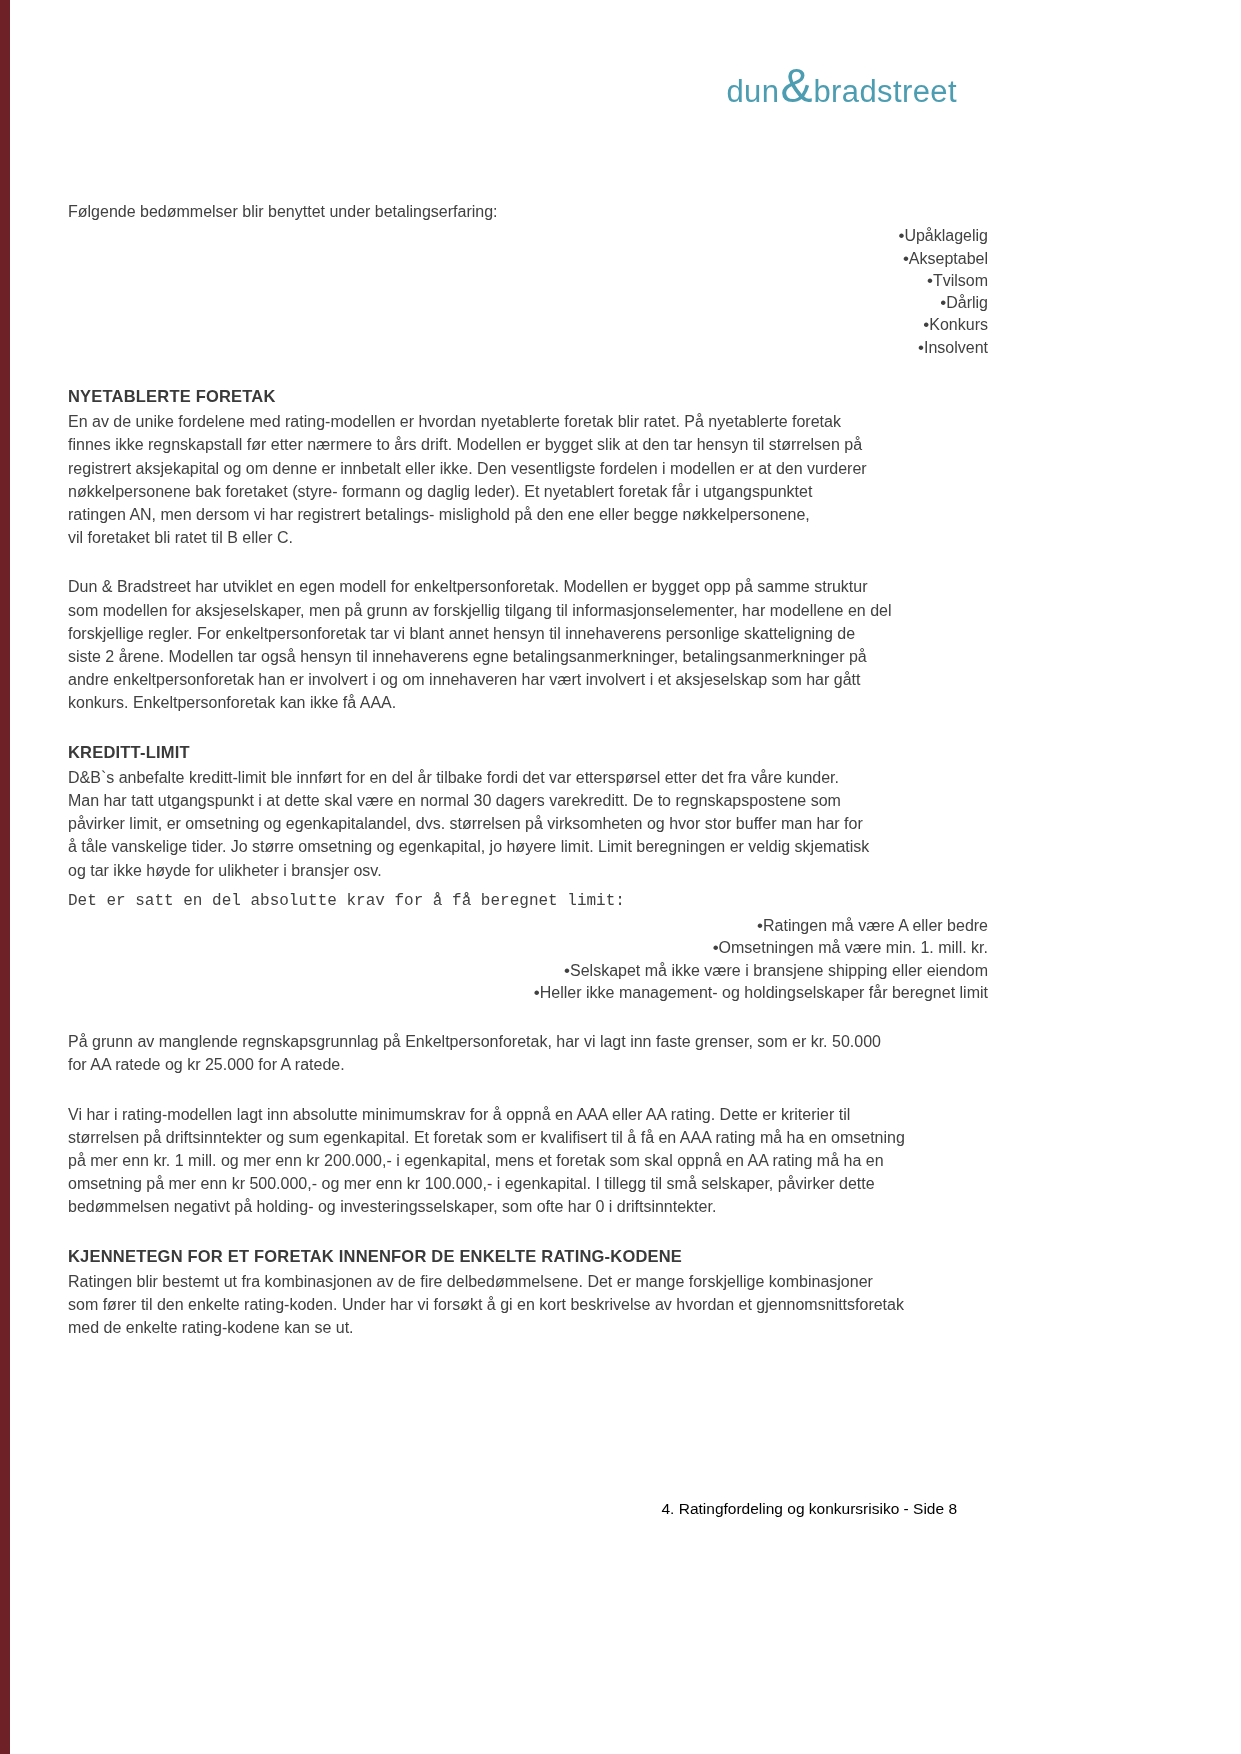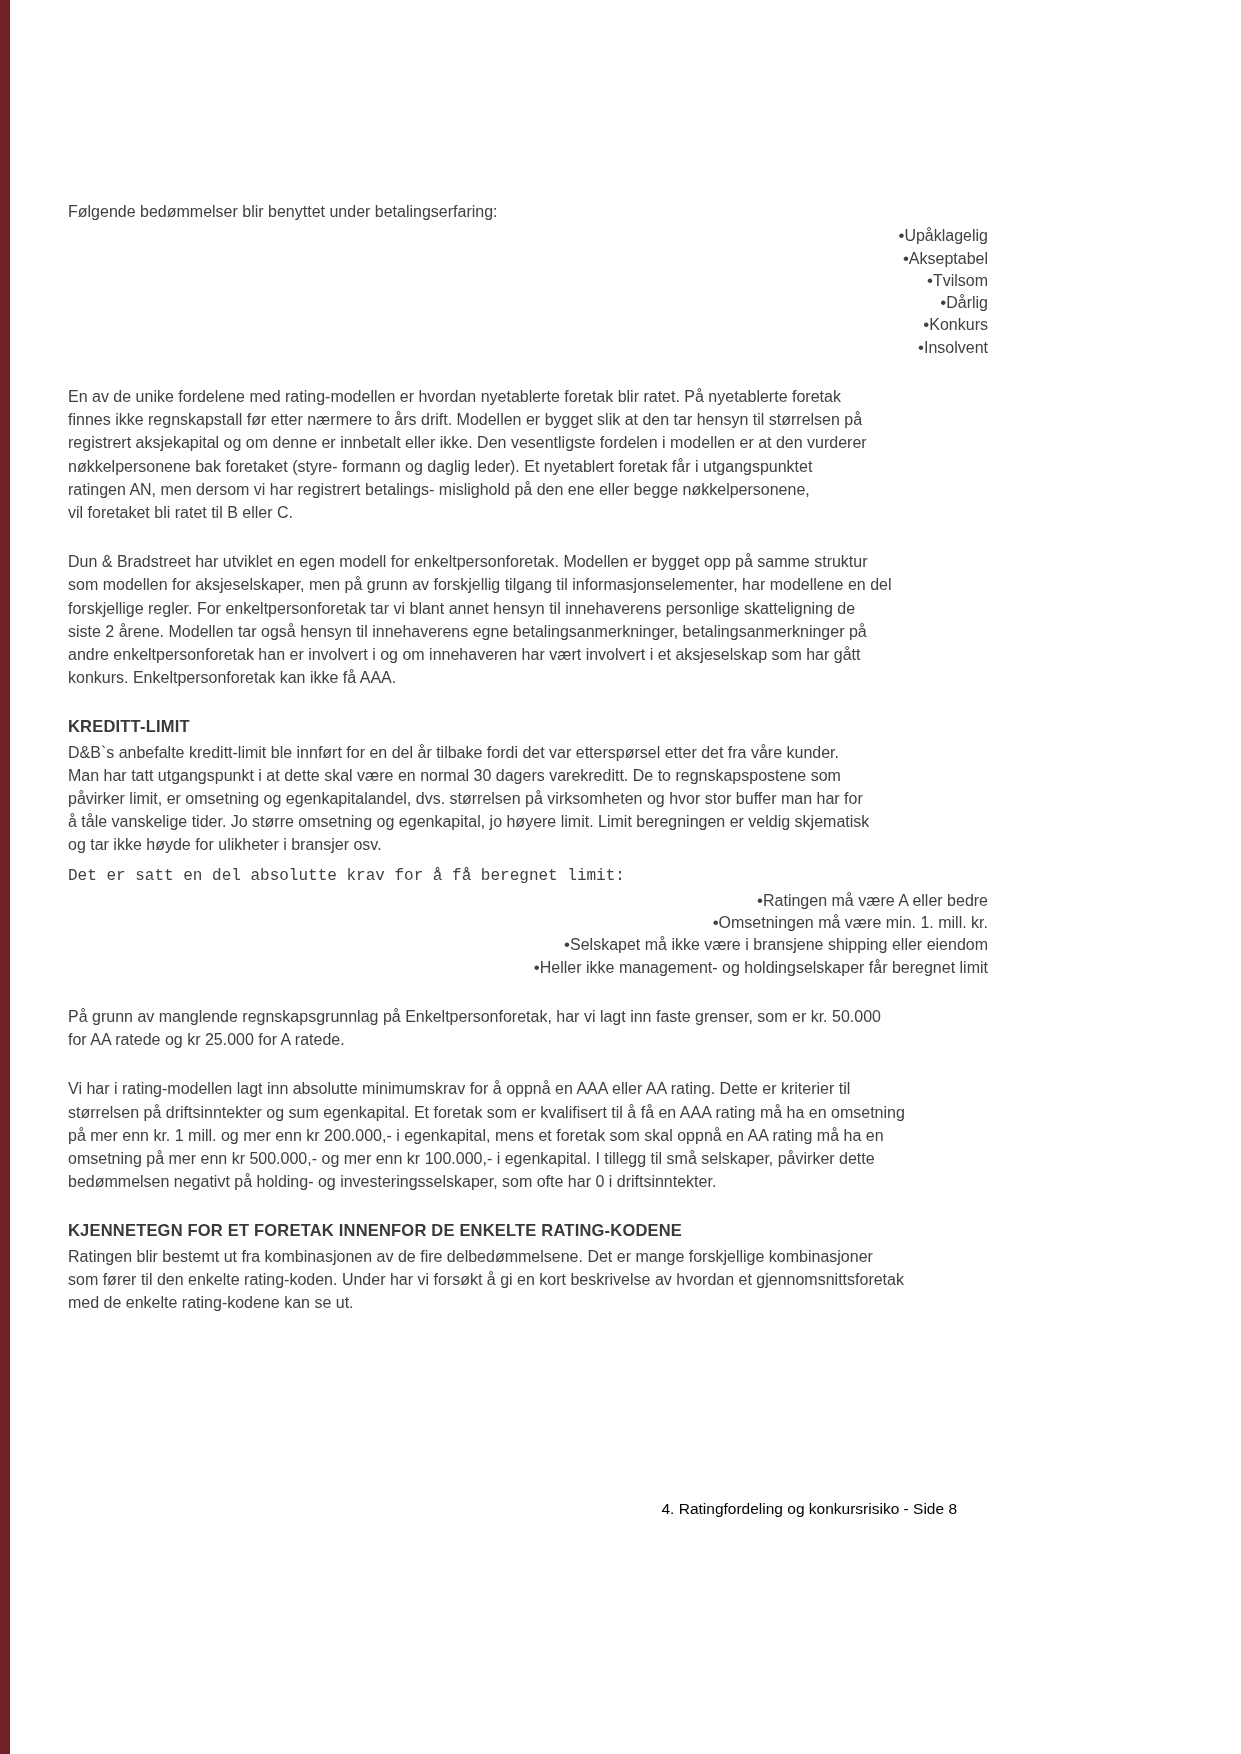--- a/index.html
+++ b/index.html
@@ -73,34 +73,40 @@
     color: #000000;
   }
 </style>
 </head>
 <body>
 
 <div class="page">
 
   <div class="accent-bar" style="background: rgb(110, 33, 38);"></div>
 
+  <div class="logo">
+    <span class="logo-word" style="color: rgb(76, 157, 177);">dun</span>
+    <span class="logo-amp" style="color: rgb(76, 157, 177);">&amp;</span>
+    <span class="logo-word" style="color: rgb(76, 157, 177);">bradstreet</span>
+  </div>
 
   <div class="content">
 
     <p class="lead">Følgende bedømmelser blir benyttet under betalingserfaring:</p>
     <ul class="bullets">
       <li>Upåklagelig</li>
       <li>Akseptabel</li>
       <li>Tvilsom</li>
       <li>Dårlig</li>
       <li>Konkurs</li>
       <li>Insolvent</li>
     </ul>
 
     <section>
+      <h2 class="h">NYETABLERTE FORETAK</h2>
       <p class="body">En av de unike fordelene med rating-modellen er hvordan nyetablerte foretak blir ratet. På nyetablerte foretak
 finnes ikke regnskapstall før etter nærmere to års drift. Modellen er bygget slik at den tar hensyn til størrelsen på
 registrert aksjekapital og om denne er innbetalt eller ikke. Den vesentligste fordelen i modellen er at den vurderer
 nøkkelpersonene bak foretaket (styre- formann og daglig leder). Et nyetablert foretak får i utgangspunktet
 ratingen AN, men dersom vi har registrert betalings- mislighold på den ene eller begge nøkkelpersonene,
 vil foretaket bli ratet til B eller C.</p>
     </section>
 
     <section>
       <p class="body">Dun &amp; Bradstreet har utviklet en egen modell for enkeltpersonforetak. Modellen er bygget opp på samme struktur

